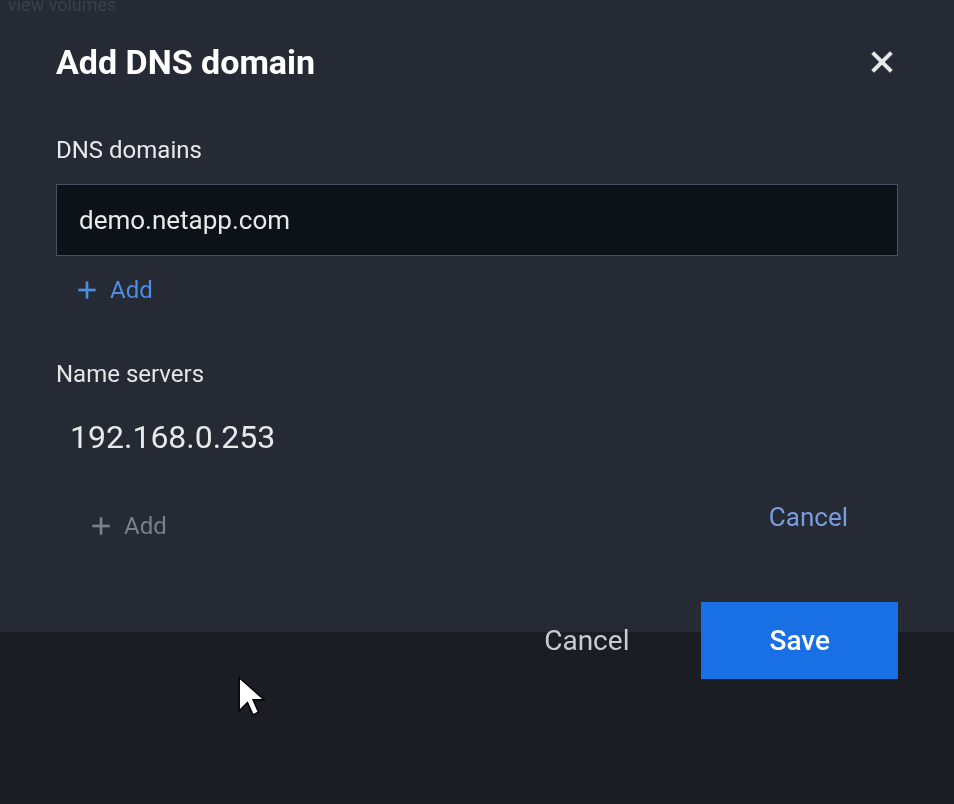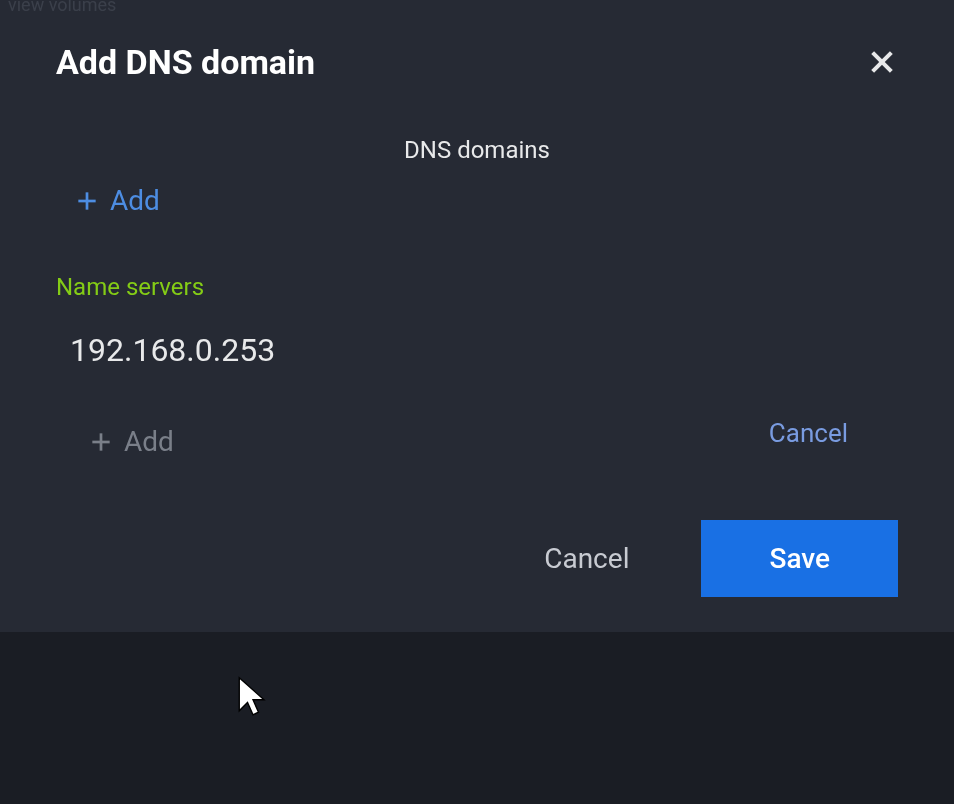--- a/index.html
+++ b/index.html
@@ -50,56 +50,55 @@
     }
     .modal-body {
       padding: 0 56px;
     }
     .field-label {
       font-size: 24px;
       color: #e8e9ea;
       margin-bottom: 20px;
       margin-top: 26px;
       font-weight: 400;
-      text-align: center;
     }
     .text-input {
       width: 100%;
       background: #0d1118;
       border: 1px solid #4a5160;
       padding: 20px 22px;
       font-size: 26px;
       color: #e8e9ea;
       outline: none;
       font-family: inherit;
     }
     .add-link {
       display: flex;
       align-items: center;
       gap: 10px;
       margin-top: 20px;
       margin-left: 18px;
       cursor: pointer;
       color: #4d8de2;
-      font-size: 28px;
+      font-size: 24px;
       font-weight: 400;
     }
     .add-link.disabled {
       color: #7a7f89;
       cursor: default;
     }
     .add-link svg {
       width: 26px;
       height: 26px;
       stroke: currentColor;
       stroke-width: 2.5;
     }
     .section-label {
       font-size: 24px;
-      color: #84cc16;
+      color: #e5e5e5;
       margin-top: 56px;
       margin-bottom: 30px;
       font-weight: 400;
     }
     .name-server-row {
       display: flex;
       justify-content: space-between;
       align-items: center;
       margin-left: 14px;
       margin-right: 50px;
@@ -180,20 +179,21 @@
     <button class="close-btn" aria-label="Close">
       <svg viewBox="0 0 24 24" fill="none">
         <line x1="5" y1="5" x2="19" y2="19"></line>
         <line x1="19" y1="5" x2="5" y2="19"></line>
       </svg>
     </button>
   </div>
 
   <div class="modal-body">
     <div class="field-label">DNS domains</div>
+    <input type="text" class="text-input" value="demo.netapp.com" style="">
 
     <div class="add-link">
       <svg viewBox="0 0 24 24" fill="none">
         <line x1="12" y1="4" x2="12" y2="20"></line>
         <line x1="4" y1="12" x2="20" y2="12"></line>
       </svg>
       <span>Add</span>
     </div>
 
     <div class="section-label">Name servers</div>

